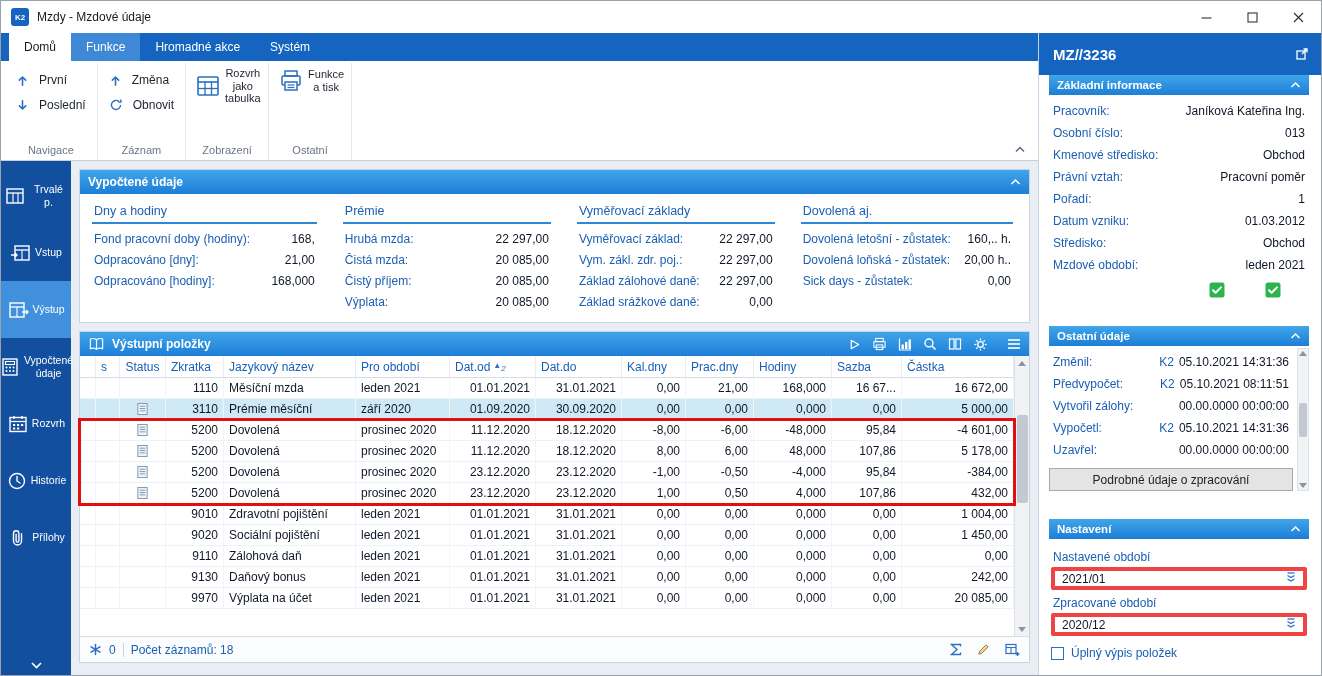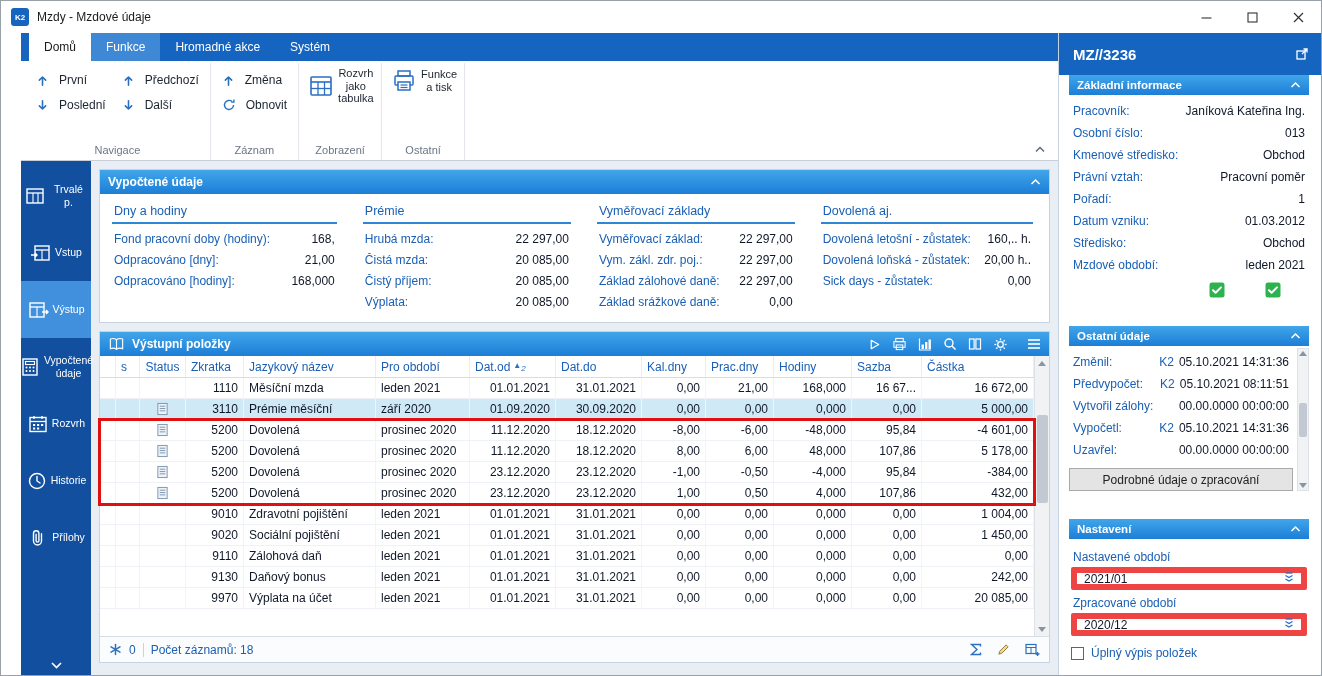--- a/index.html
+++ b/index.html
@@ -17,21 +17,21 @@
   button{background:none;border:none;font:inherit;cursor:default;}
 
   
   .titlebar{height:32px;display:flex;align-items:center;padding-left:10px;background:#fff;flex:0 0 32px;}
   .appicon{width:18px;height:18px;background:var(--blue);color:#fff;font-size:8px;font-weight:bold;display:inline-flex;align-items:center;justify-content:center;border-radius:3px;margin-right:8px;}
   .wtitle{font-size:12px;color:#1a1a1a;}
   .winbtns{margin-left:auto;display:flex;height:100%;}
   .wbtn{width:46px;height:100%;display:flex;align-items:center;justify-content:center;}
 
   
-  .bodyrow{flex:1;display:flex;min-height:0;margin-left:20px;}
+  .bodyrow{flex:1;display:flex;min-height:0;}
   .leftside{width:1037px;display:flex;flex-direction:column;min-height:0;}
 
   
   .tabbar{height:28px;background:var(--blue);display:flex;align-items:stretch;padding-left:8px;flex:0 0 28px;}
   .rtab{padding:0 15px;display:flex;align-items:center;color:#fff;font-size:12px;}
   .rtab.active{background:#fff;color:#1a1a1a;}
   .rtab.highlight{background:#3f88d6;}
 
   
   .ribbon{height:100px;flex:0 0 100px;background:#fff;border-bottom:1px solid #c9cfd8;display:flex;padding:2px 6px 0 4px;position:relative;}
@@ -106,21 +106,21 @@
   .rrow .lbl{color:var(--lblue);white-space:nowrap;}
   .rrow .val{color:var(--ink);white-space:nowrap;margin-left:8px;text-align:right;}
   .k2pre{color:var(--lblue);font-weight:normal;margin-right:5px;}
   .checksrow{display:flex;justify-content:flex-end;gap:40px;padding:6px 28px 0 0;}
   .rsec-wrap{position:relative;padding-right:16px;}
   .btn-gray{height:23px;background:#e4e4e4;border:1px solid #a9a9a9;width:100%;display:flex;align-items:center;justify-content:center;font-size:12px;color:#222;margin-top:7px;}
   .mini-scroll{position:absolute;right:0;top:2px;bottom:0;width:12px;background:#f1f2f4;border:1px solid #dde2e8;display:flex;flex-direction:column;align-items:center;justify-content:space-between;padding:2px 0;}
   .mthumb{width:8px;flex:0 0 34px;background:#c3c9d2;border-radius:2px;}
   .field{margin-bottom:4px;}
   .flabel{color:var(--lblue);margin:6px 0 3px 2px;font-size:12px;}
-  .combo{height:23px;border:6px solid #ef4444;border-radius:2px;display:flex;align-items:center;justify-content:space-between;padding:0 5px 0 7px;background:#fff;}
+  .combo{height:23px;border:4px solid #ef4444;border-radius:2px;display:flex;align-items:center;justify-content:space-between;padding:0 5px 0 7px;background:#fff;}
   .cval{color:var(--ink);}
   .cbrow{display:flex;align-items:center;gap:7px;margin-top:10px;padding-left:2px;}
   .cb{width:13px;height:13px;border:1px solid #2a6fc2;background:#fff;display:inline-block;}
   .cblabel{color:var(--lblue);}
 </style>
 </head>
 <body>
 
 <div class="window" data-name="app-window">
 
@@ -173,38 +173,20 @@
                   </i>
                   <span data-name="button-label">První</span>
                 </button>
               <button class="rsmall" data-name="last-button">
                   <i data-icon="arrow-down" data-name="arrow-down-icon">
                     <svg width="13" height="13" viewBox="0 0 14 14">
                       <path d="M7 2v8.8M7 10.8L3.6 7.4M7 10.8l3.4-3.4" fill="none" stroke="#2a6fc2" stroke-width="1.7" stroke-linecap="round" stroke-linejoin="round"></path>
                     </svg>
                   </i>
                   <span data-name="button-label">Poslední</span>
-                </button>
-            </div>
-            <div class="rcol">
-              <button class="rsmall" data-name="previous-button">
-                  <i data-icon="arrow-up" data-name="arrow-up-icon">
-                    <svg width="13" height="13" viewBox="0 0 14 14">
-                      <path d="M7 12V3.2M7 3.2L3.6 6.6M7 3.2l3.4 3.4" fill="none" stroke="#2a6fc2" stroke-width="1.7" stroke-linecap="round" stroke-linejoin="round"></path>
-                    </svg>
-                  </i>
-                  <span data-name="button-label">Předchozí</span>
-                </button>
-              <button class="rsmall" data-name="next-button">
-                  <i data-icon="arrow-down" data-name="arrow-down-icon">
-                    <svg width="13" height="13" viewBox="0 0 14 14">
-                      <path d="M7 2v8.8M7 10.8L3.6 7.4M7 10.8l3.4-3.4" fill="none" stroke="#2a6fc2" stroke-width="1.7" stroke-linecap="round" stroke-linejoin="round"></path>
-                    </svg>
-                  </i>
-                  <span data-name="button-label">Další</span>
                 </button>
             </div>
           </div>
           <div class="gname" data-name="ribbon-group-label-navigace">Navigace</div>
         </div>
 
         <div class="rgroup" data-name="ribbon-group-zaznam">
           <div class="rbtns">
             <div class="rcol">
               <button class="rsmall" data-name="change-button">

